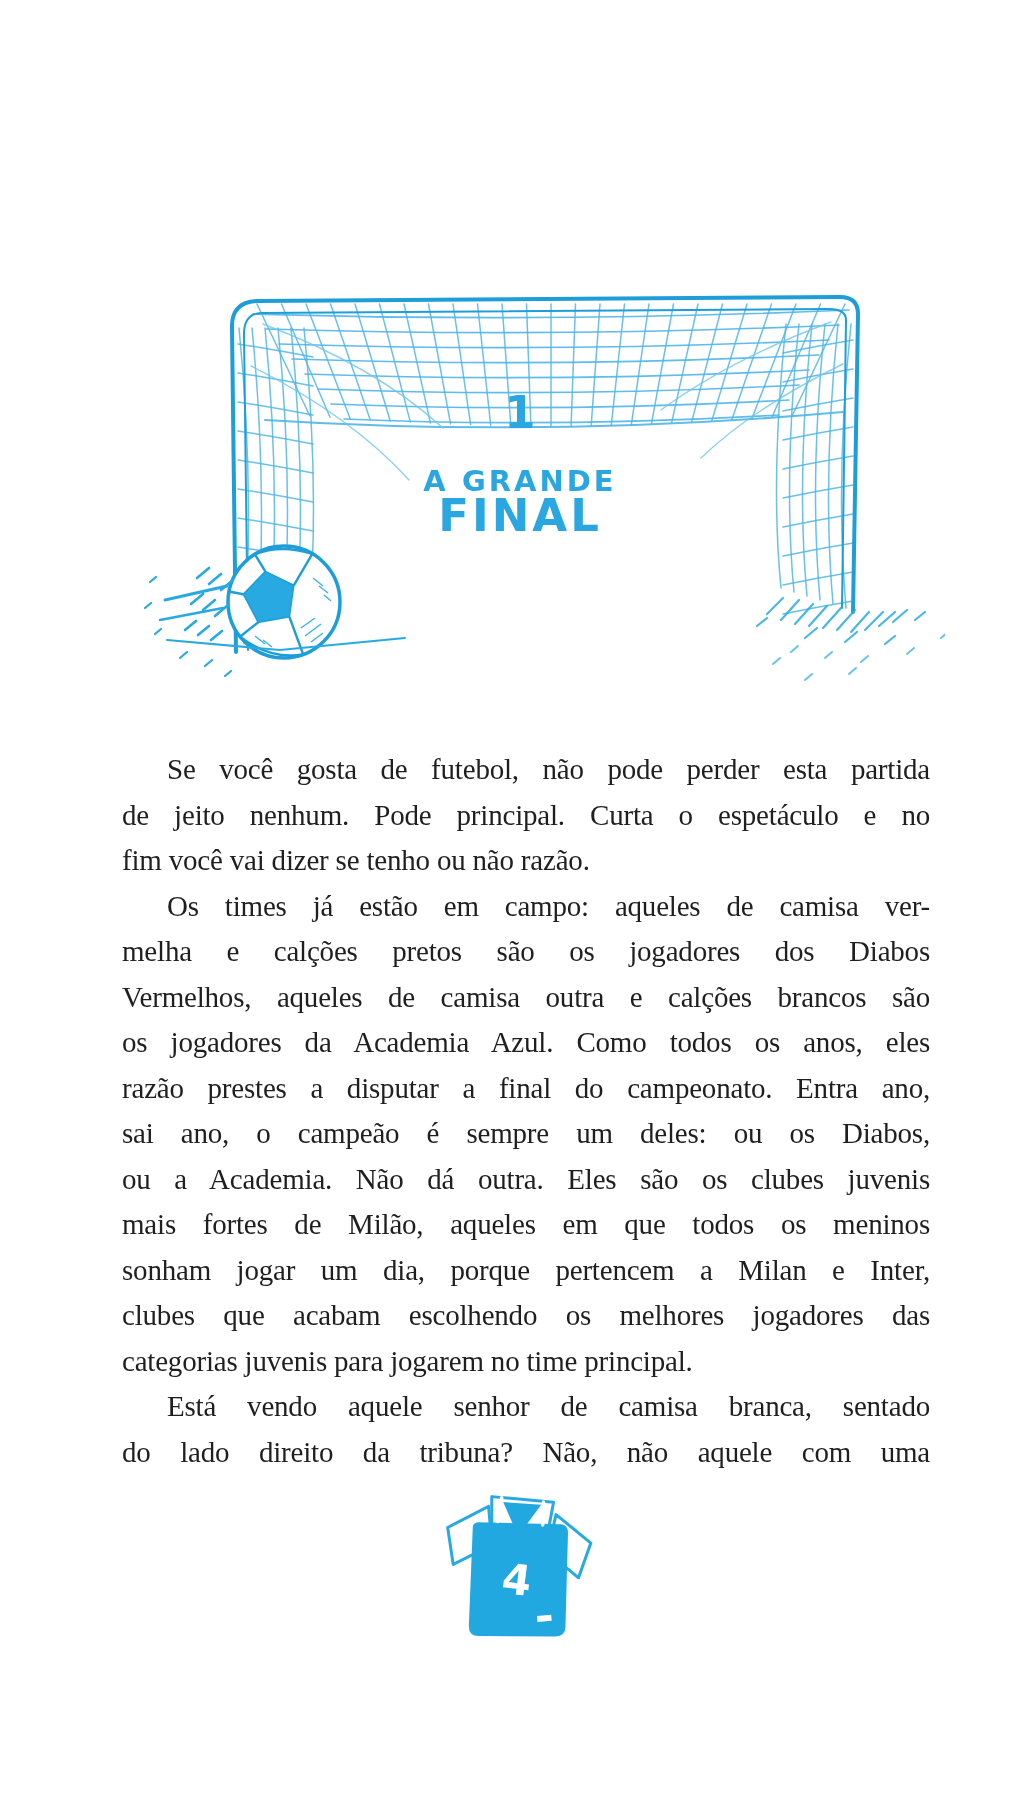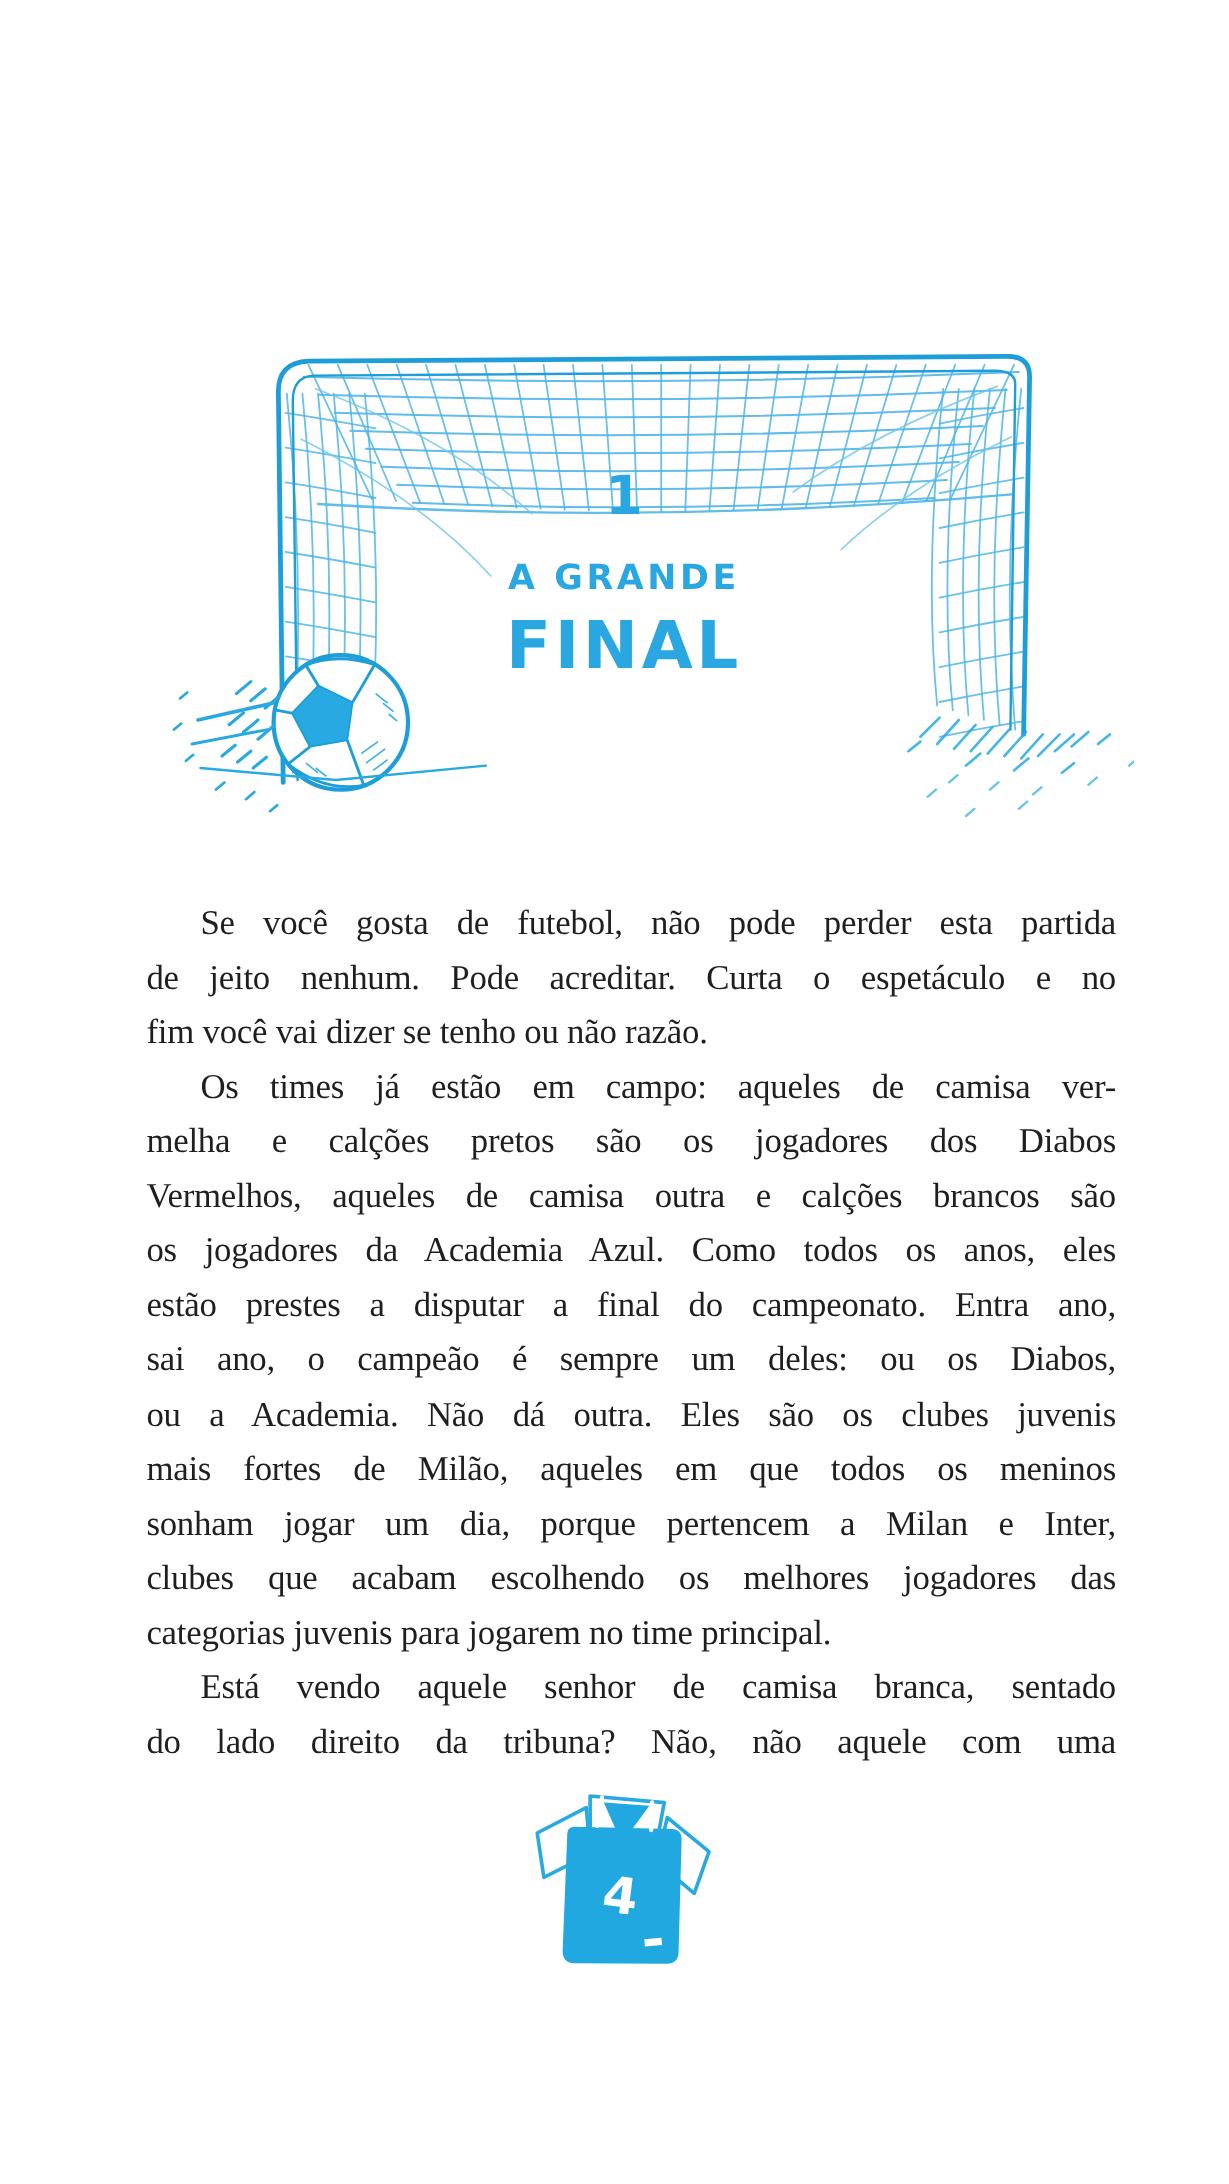--- a/index.html
+++ b/index.html
@@ -9,21 +9,21 @@
 
   
   .goal-wrap{position:absolute;left:105px;top:248px;width:840px;height:435px;}
   .goal-wrap svg{position:absolute;inset:0;}
 
   
   .chapter-head{position:absolute;left:270px;top:0;width:500px;text-align:center;
                 color:#2AA7E0;font-family:"DejaVu Sans", sans-serif;font-weight:700;}
   .chapter-number{position:absolute;left:0;width:500px;top:390px;font-size:45px;line-height:45px;}
   .chapter-title-1{position:absolute;left:0;width:500px;top:459px;font-size:29px;line-height:44px;letter-spacing:3px;}
-  .chapter-title-2{position:absolute;left:0;width:500px;top:516px;font-size:55px;line-height:44px;letter-spacing:3px;}
+  .chapter-title-2{position:absolute;left:0;width:500px;top:494px;font-size:45px;line-height:44px;letter-spacing:3px;}
 
   
   .text-block{position:absolute;left:122px;top:747px;width:808px;color:#1f1f1f;}
   .text-block .line{font-size:29px;line-height:45.5px;height:45.5px;
                     text-align:justify;text-align-last:justify;letter-spacing:-0.2px;
                     white-space:normal;overflow:visible;}
   .text-block .line.noJust{text-align:right;text-align-last:left;}
   .text-block .line.indent{text-indent:45px;}
 
   
@@ -171,27 +171,27 @@
   </div>
 
   <div class="chapter-head">
     <div class="chapter-number">1</div>
     <div class="chapter-title-1">A GRANDE</div>
     <div class="chapter-title-2">FINAL</div>
   </div>
 
   <div class="text-block" id="text-block">
       <div class="line indent">Se você gosta de futebol, não pode perder esta partida</div>
-      <div class="line">de jeito nenhum. Pode acreditar. Curta o espetáculo e no</div>
+      <div class="line">de jeito nenhum. Pode principal. Curta o espetáculo e no</div>
       <div class="line noJust">fim você vai dizer se tenho ou não razão.</div>
       <div class="line indent">Os times já estão em campo: aqueles de camisa ver-</div>
       <div class="line">melha e calções pretos são os jogadores dos Diabos</div>
       <div class="line">Vermelhos, aqueles de camisa outra e calções brancos são</div>
       <div class="line">os jogadores da Academia Azul. Como todos os anos, eles</div>
-      <div class="line">estão prestes a disputar a final do campeonato. Entra ano,</div>
+      <div class="line">razão prestes a disputar a final do campeonato. Entra ano,</div>
       <div class="line">sai ano, o campeão é sempre um deles: ou os Diabos,</div>
       <div class="line">ou a Academia. Não dá outra. Eles são os clubes juvenis</div>
       <div class="line">mais fortes de Milão, aqueles em que todos os meninos</div>
       <div class="line">sonham jogar um dia, porque pertencem a Milan e Inter,</div>
       <div class="line">clubes que acabam escolhendo os melhores jogadores das</div>
       <div class="line noJust">categorias juvenis para jogarem no time principal.</div>
       <div class="line indent">Está vendo aquele senhor de camisa branca, sentado</div>
       <div class="line">do lado direito da tribuna? Não, não aquele com uma</div>
     </div>
 

